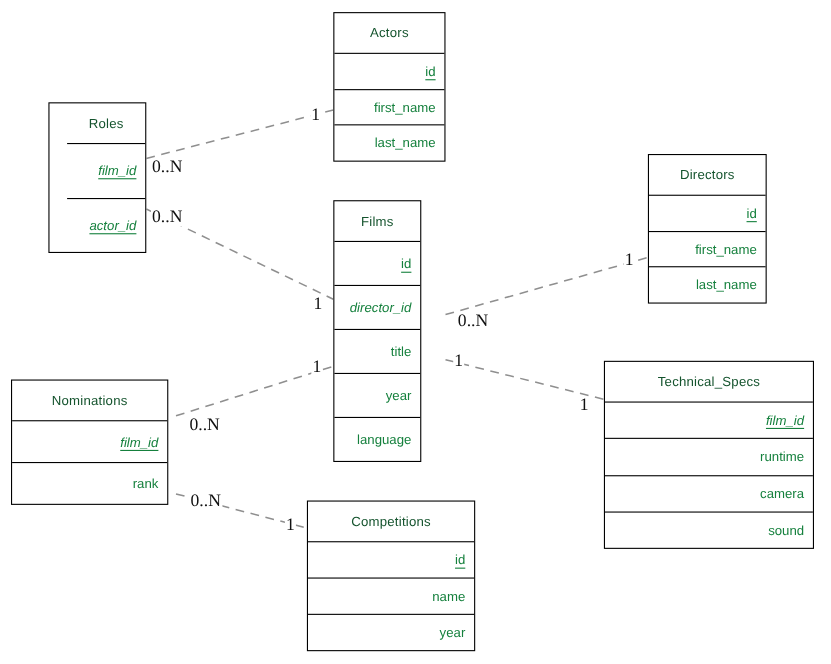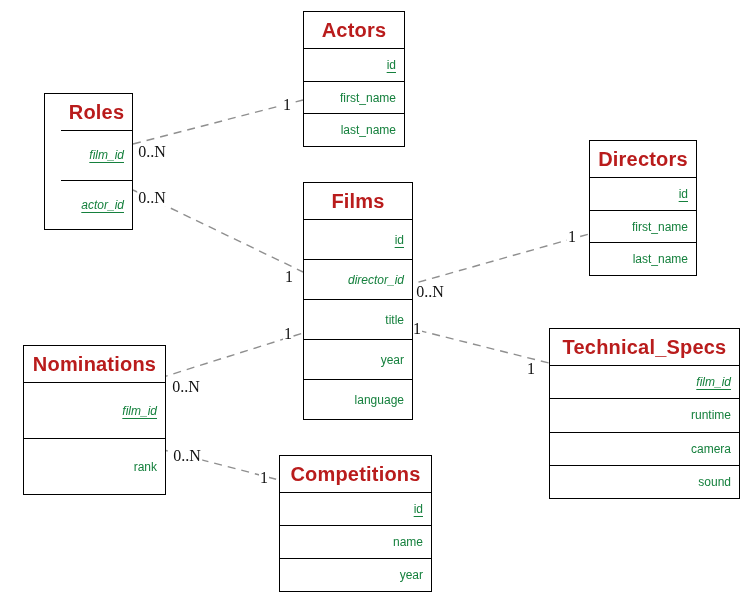--- a/index.html
+++ b/index.html
@@ -28,23 +28,23 @@
     background: #ffffff;
     border: 1.6px solid #000000;
     display: flex;
     flex-direction: column;
   }
   .entity-header {
     flex: 0 0 36px;
     display: flex;
     align-items: center;
     justify-content: center;
-    font-weight: bold;
-    font-size: 20px;
-    color: #b91c1c;
+    font-weight: normal;
+    font-size: 12px;
+    color: #14532d;
     border-bottom: 1.4px solid #000000;
     letter-spacing: 0.2px;
   }
   .field {
     flex: 1 1 auto;
     display: flex;
     align-items: center;
     justify-content: flex-end;
     padding-right: 8px;
     font-size: 12px;
@@ -107,21 +107,21 @@
     </div>
     <div class="entity" style="left: 44px; top: 93px; width: 89px; height: 137px; padding-left: 16px;">
       <div class="entity-header">Roles</div>
       <div class="field pkfk">
         <span>film_id</span>
       </div>
       <div class="field pkfk">
         <span>actor_id</span>
       </div>
     </div>
-    <div class="entity" style="left: 303px; top: 182px; width: 110px; height: 238px;">
+    <div class="entity" style="left: 303px; top: 182px; width: 80px; height: 238px;">
       <div class="entity-header">Films</div>
       <div class="field pk">
         <span>id</span>
       </div>
       <div class="field fk">
         <span>director_id</span>
       </div>
       <div class="field plain">
         <span>title</span>
       </div>
@@ -137,21 +137,21 @@
       <div class="field pk">
         <span>id</span>
       </div>
       <div class="field plain">
         <span>first_name</span>
       </div>
       <div class="field plain">
         <span>last_name</span>
       </div>
     </div>
-    <div class="entity" style="left: 23px; top: 345px; width: 143px; height: 150px;">
+    <div class="entity" style="left: 10px; top: 345px; width: 143px; height: 114px;">
       <div class="entity-header">Nominations</div>
       <div class="field pkfk">
         <span>film_id</span>
       </div>
       <div class="field plain">
         <span>rank</span>
       </div>
     </div>
     <div class="entity" style="left: 549px; top: 310px; width: 191px; height: 171px; margin-top: 18px;">
       <div class="entity-header">Technical_Specs</div>

